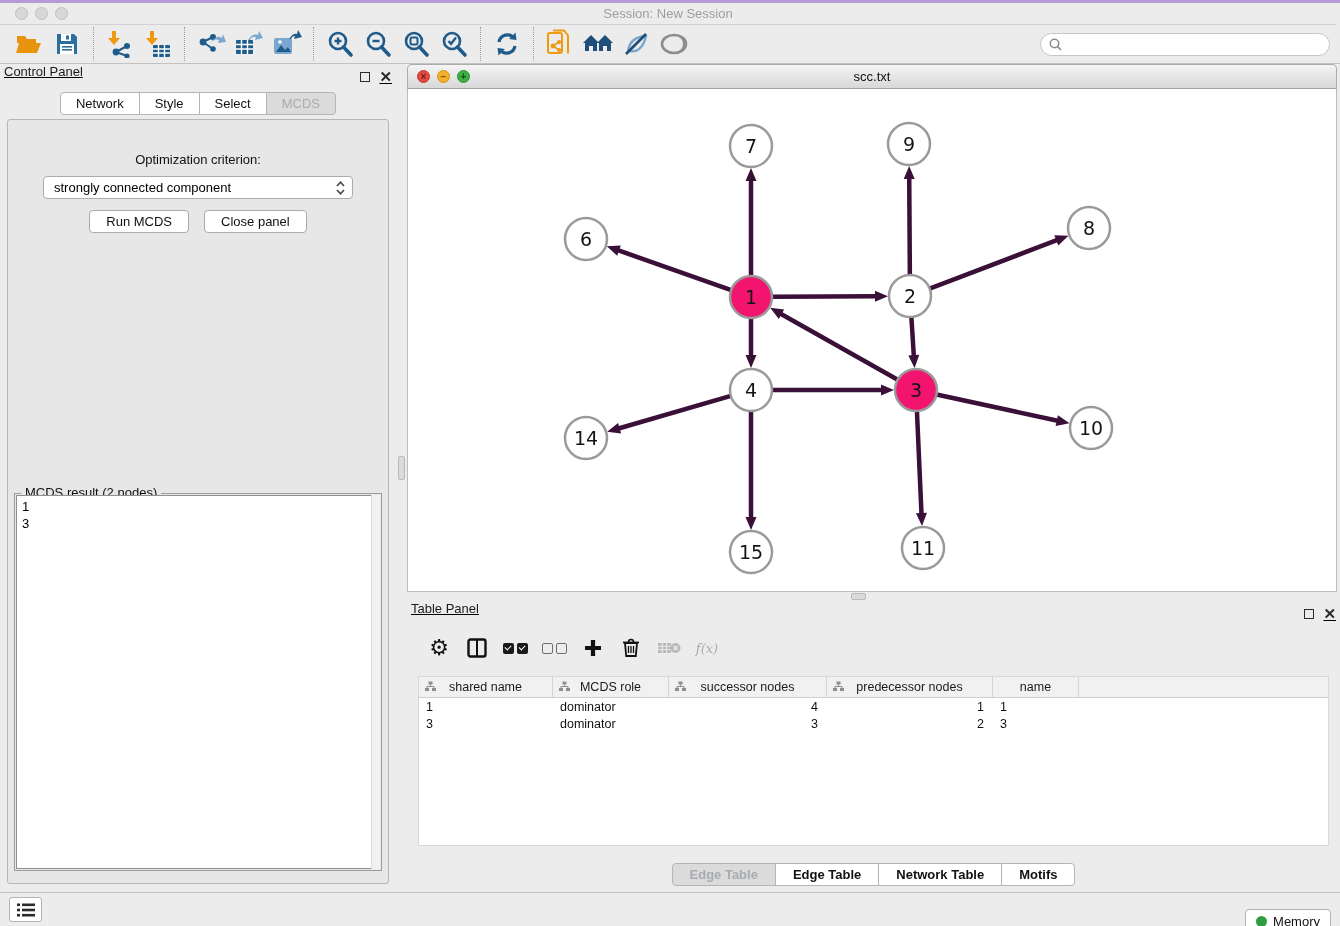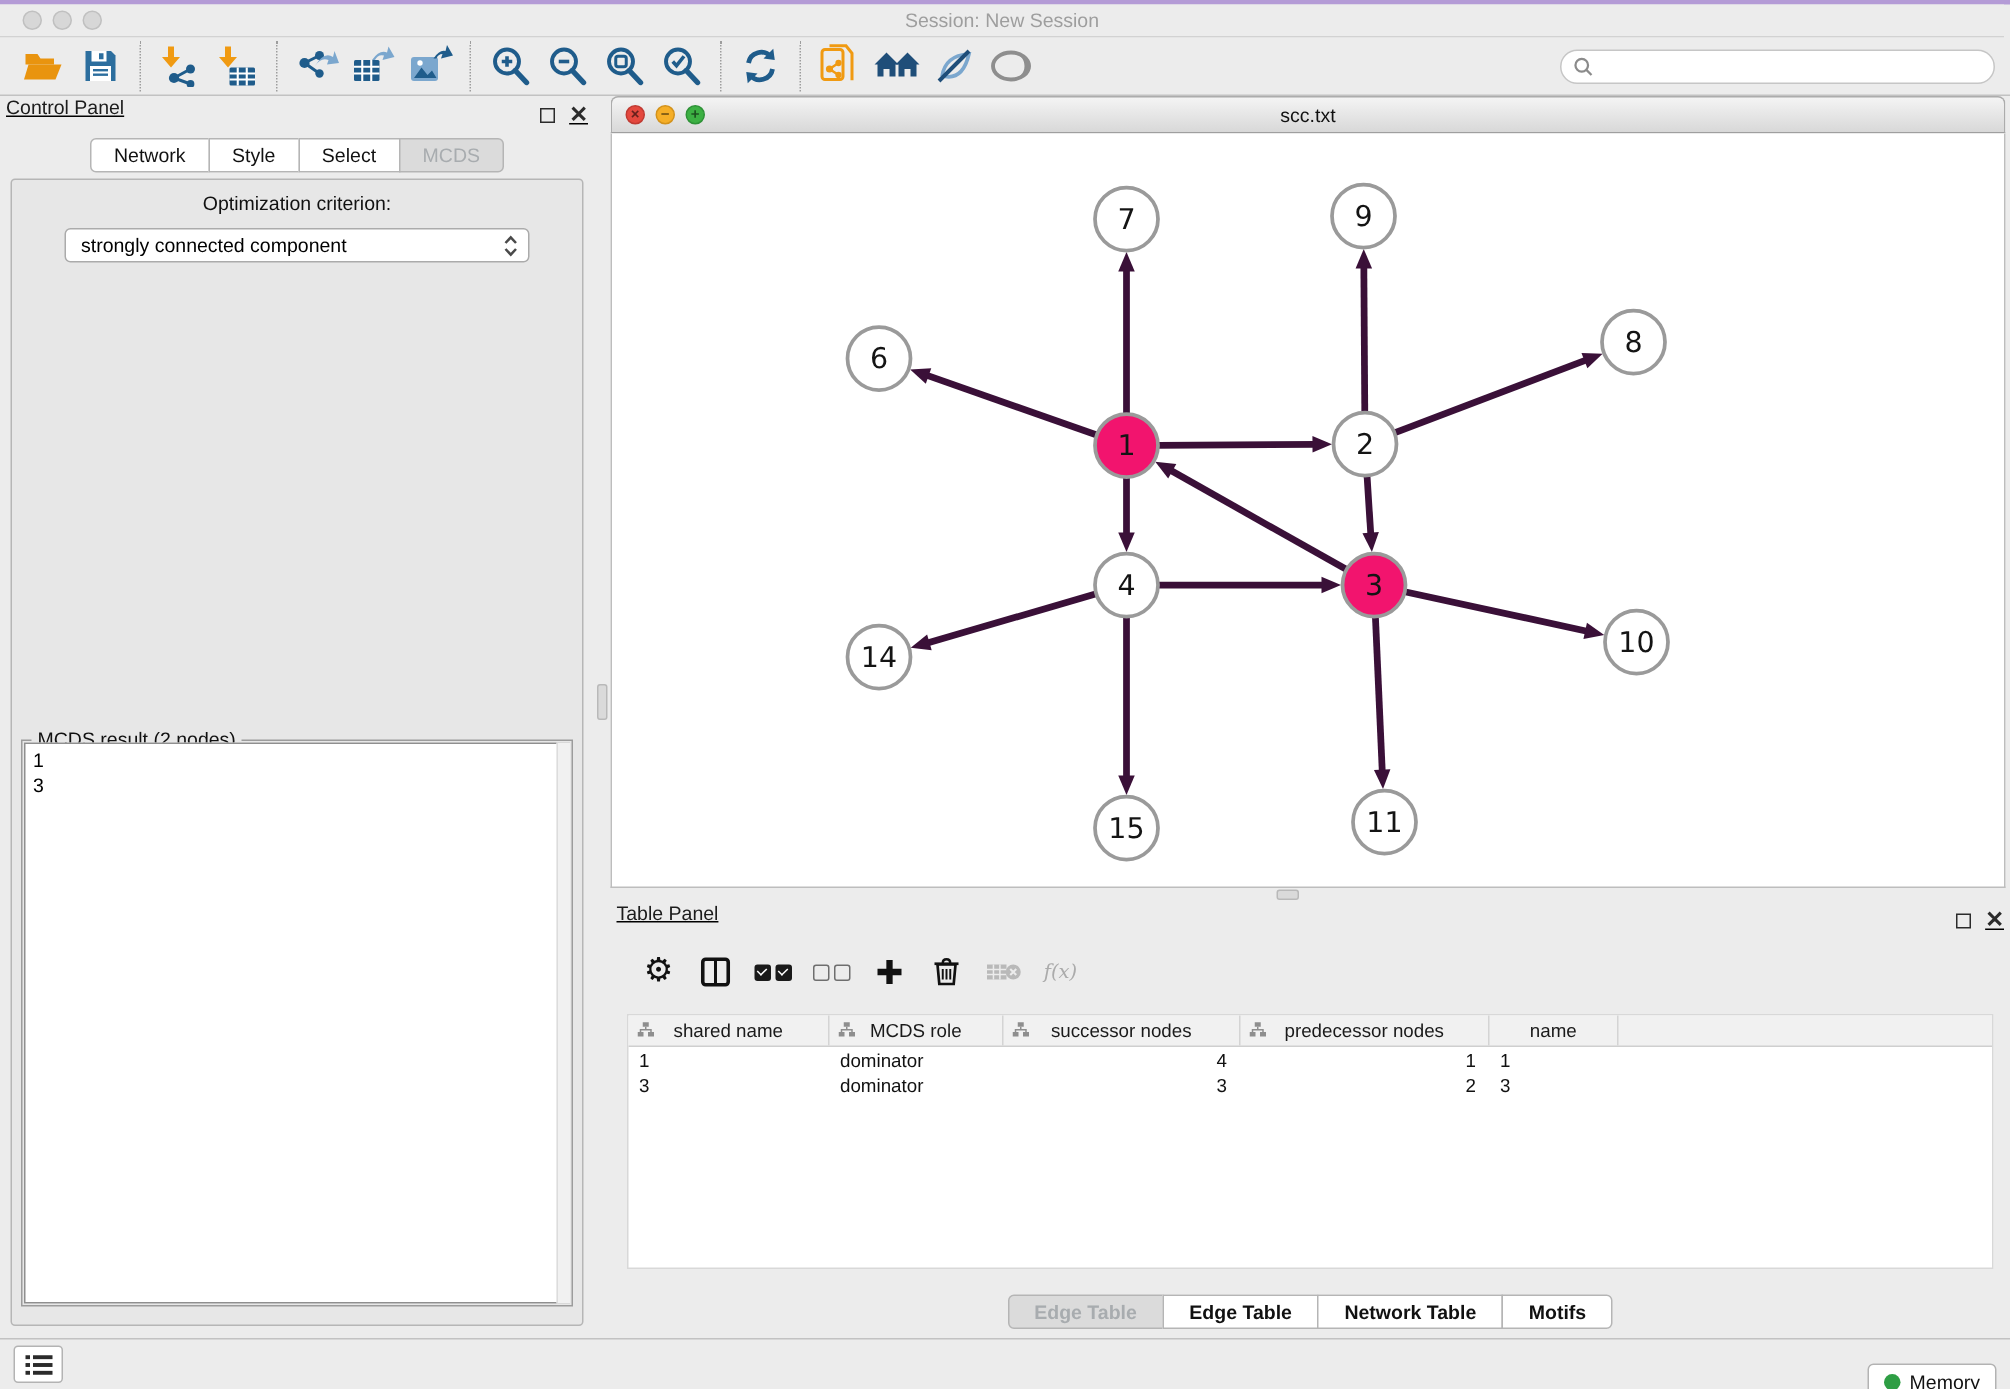--- a/index.html
+++ b/index.html
@@ -30,21 +30,21 @@
   .panel-head .icons { display:flex; gap:9px; align-items:center; }
   .ico-max { width:10px; height:10px; border:1.6px solid #2b2b2b; display:inline-block; }
   .ico-close { font-size:15px; font-weight:bold; color:#2b2b2b; line-height:10px; }
   .seg-row { display:flex; justify-content:center; margin-top:2px; }
   .seg { font-size:13px; padding:3px 15px; background:#fff; border:1px solid #B5B5B5; margin-left:-1px; color:#111; cursor:default; }
   .seg:first-child { border-radius:4px 0 0 4px; margin-left:0; }
   .seg:last-child { border-radius:0 4px 4px 0; }
   .seg.selected { background:#DBDBDB; color:#A8ACAF; }
   .cp-content { position:absolute; left:7px; right:7px; top:55px; bottom:8px; background:#E7E7E7;
                 border:1px solid #B6B6B6; border-radius:3px; }
-  .opt-label { text-align:center; margin-top:8px; font-size:13px; color:#111; }
+  .opt-label { text-align:center; margin-top:32px; font-size:13px; color:#111; }
   .select-box { width:310px; height:23px; margin:9px auto 0; background:#fff; border:1px solid #ABABAB;
                 border-radius:4px; display:flex; align-items:center; padding:0 6px 0 10px; font-size:13px; }
   .select-box .sel-text { flex:1; }
   .btn-row { display:flex; justify-content:center; gap:15px; margin-top:11px; }
   .mac-btn { height:23px; background:#fff; border:1px solid #ABABAB; border-radius:4px; font-size:13px;
              padding:0 16px; display:flex; align-items:center; color:#111; }
   .result-group { position:absolute; left:6px; right:6px; top:373px; bottom:12px; border:1px solid #9c9c9c; }
   .result-legend { position:absolute; top:-9px; left:6px; background:#E7E7E7; padding:0 4px; font-size:13px; color:#111; }
   .result-text { position:absolute; inset:1px; background:#fff; border:1px solid #8f8f8f; font-size:13px;
                  line-height:17px; padding:2px 5px; white-space:pre; overflow:hidden; }
@@ -276,20 +276,24 @@
         <div class="seg selected">MCDS</div>
       </div>
     <div class="cp-content">
       <div class="opt-label">Optimization criterion:</div>
       <div class="select-box">
         <span class="sel-text">strongly connected component</span>
         <svg width="11" height="16" viewBox="0 0 11 16">
             <path d="M2 6 L5.5 2.2 L9 6" fill="none" stroke="#4a4a4a" stroke-width="1.7"></path>
             <path d="M2 10 L5.5 13.8 L9 10" fill="none" stroke="#4a4a4a" stroke-width="1.7"></path>
           </svg>
+      </div>
+      <div class="btn-row">
+        <div class="mac-btn">Run MCDS</div>
+        <div class="mac-btn">Close panel</div>
       </div>
       <div class="result-group">
         <span class="result-legend">MCDS result (2 nodes)</span>
         <div class="result-text" id="result-text">1
 3</div>
         <div class="result-scroll"></div>
       </div>
     </div>
   </div>
 

